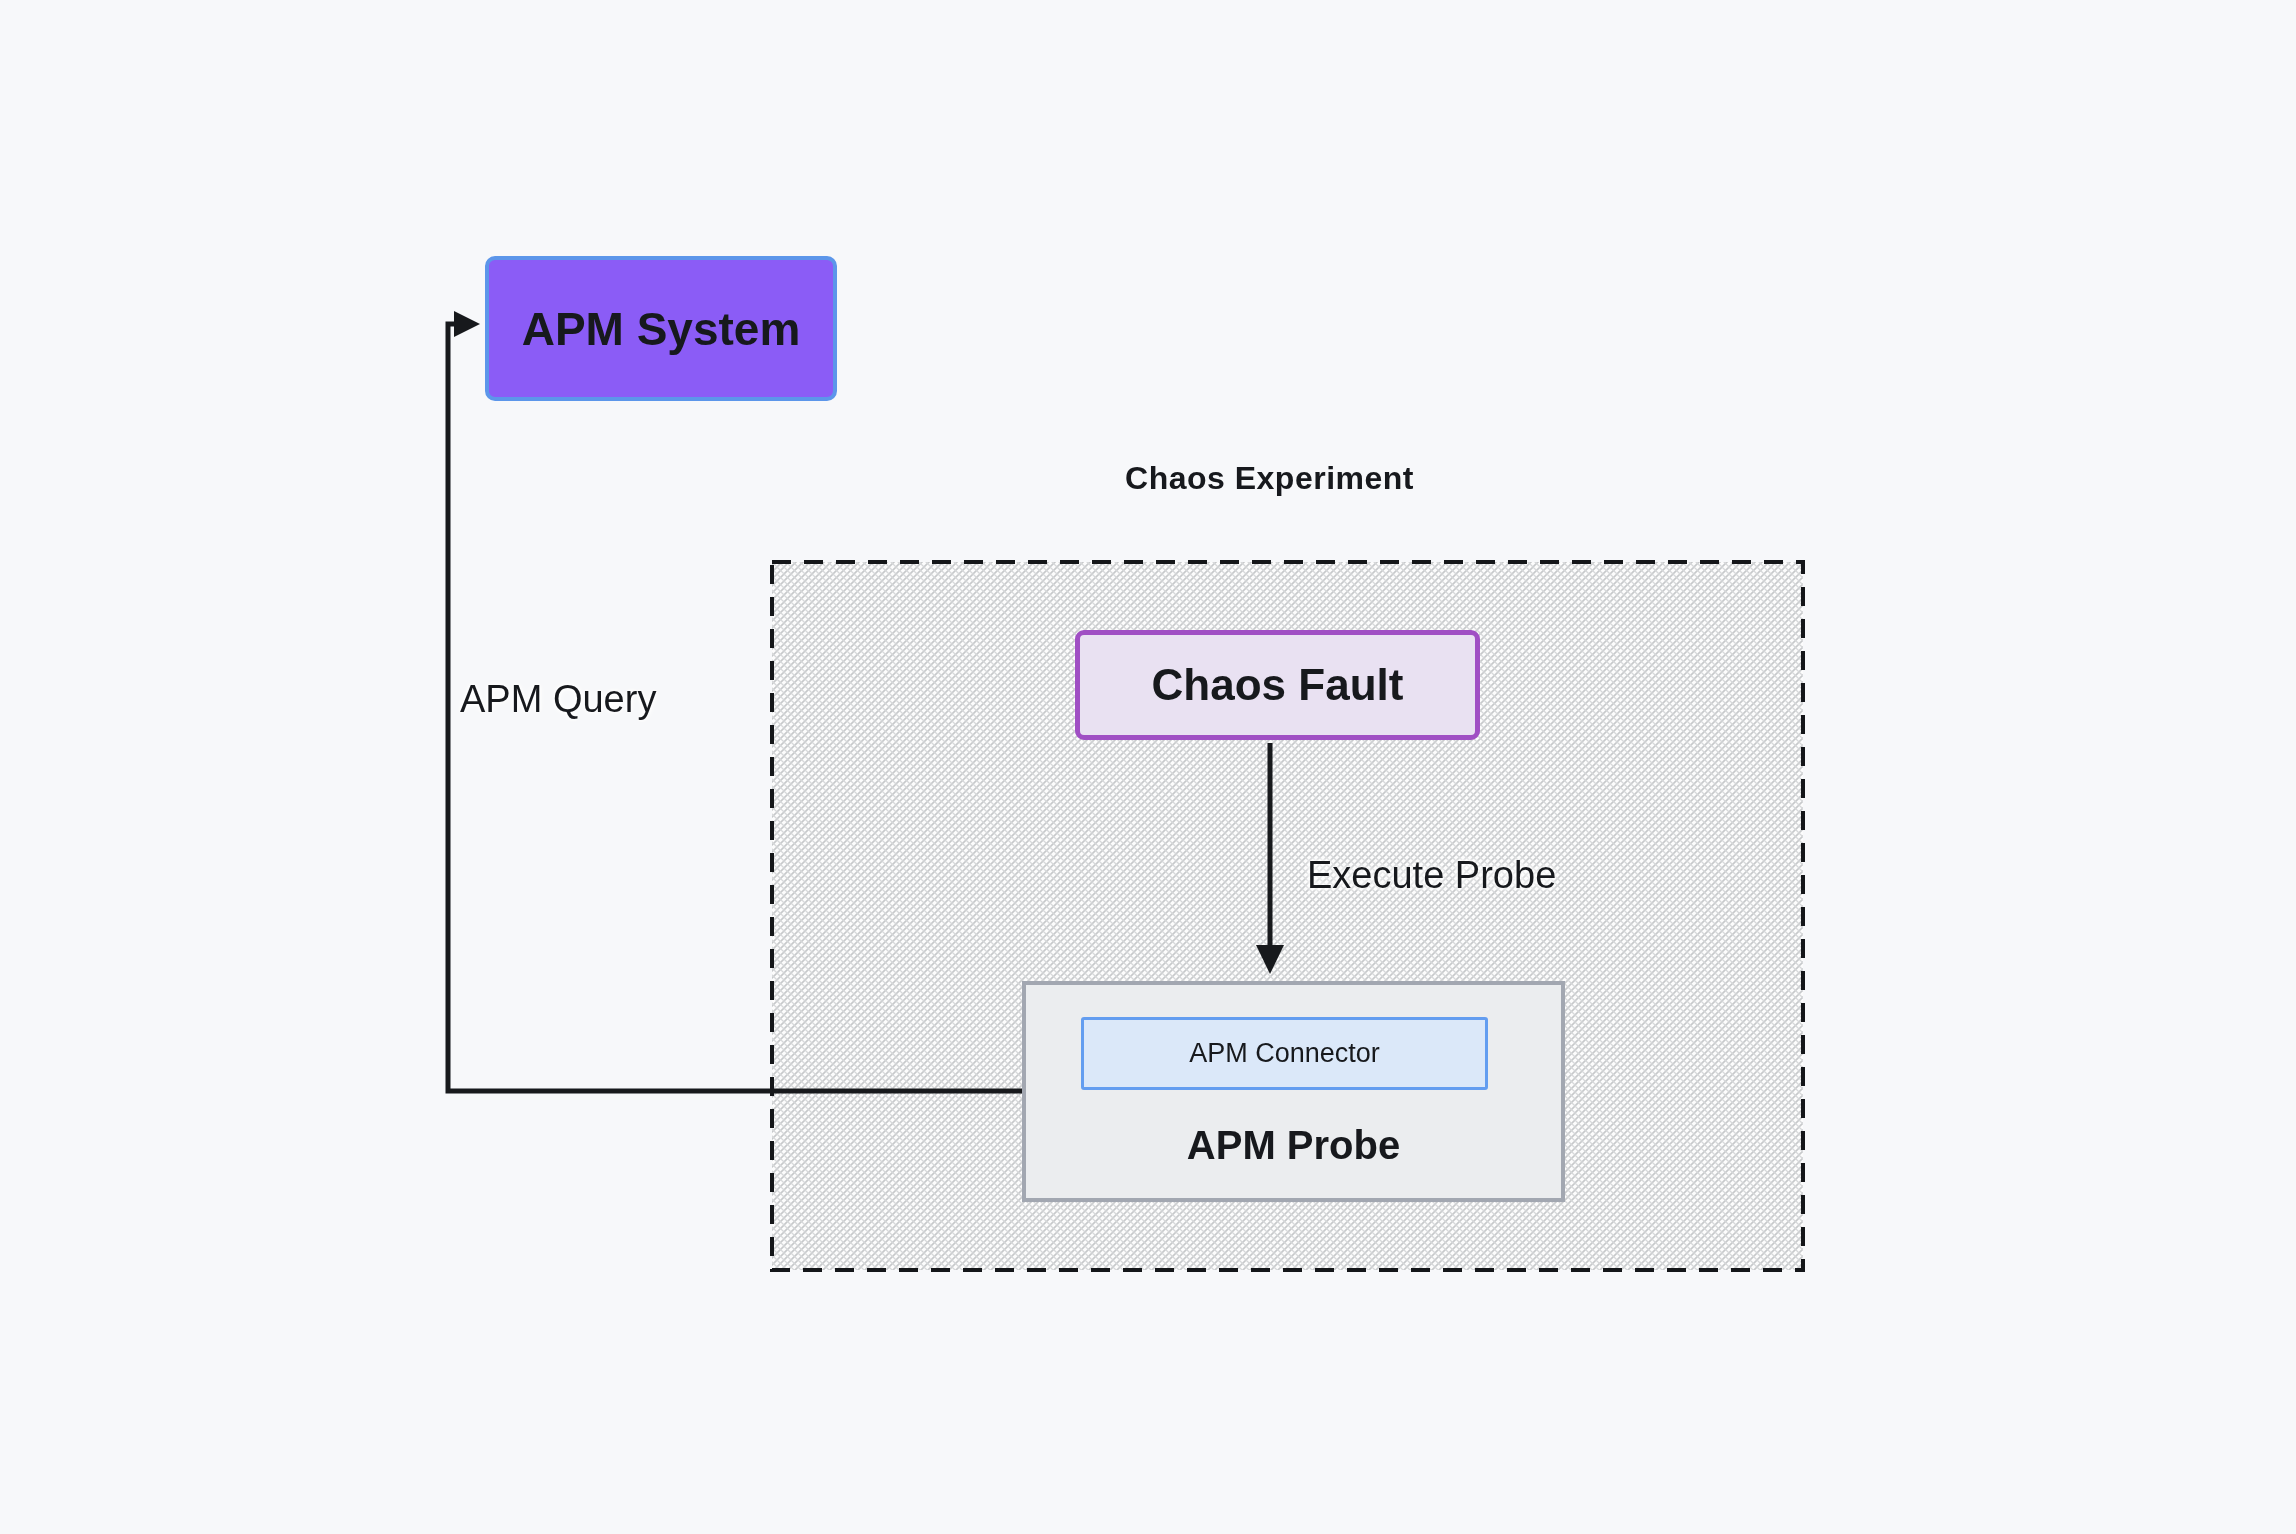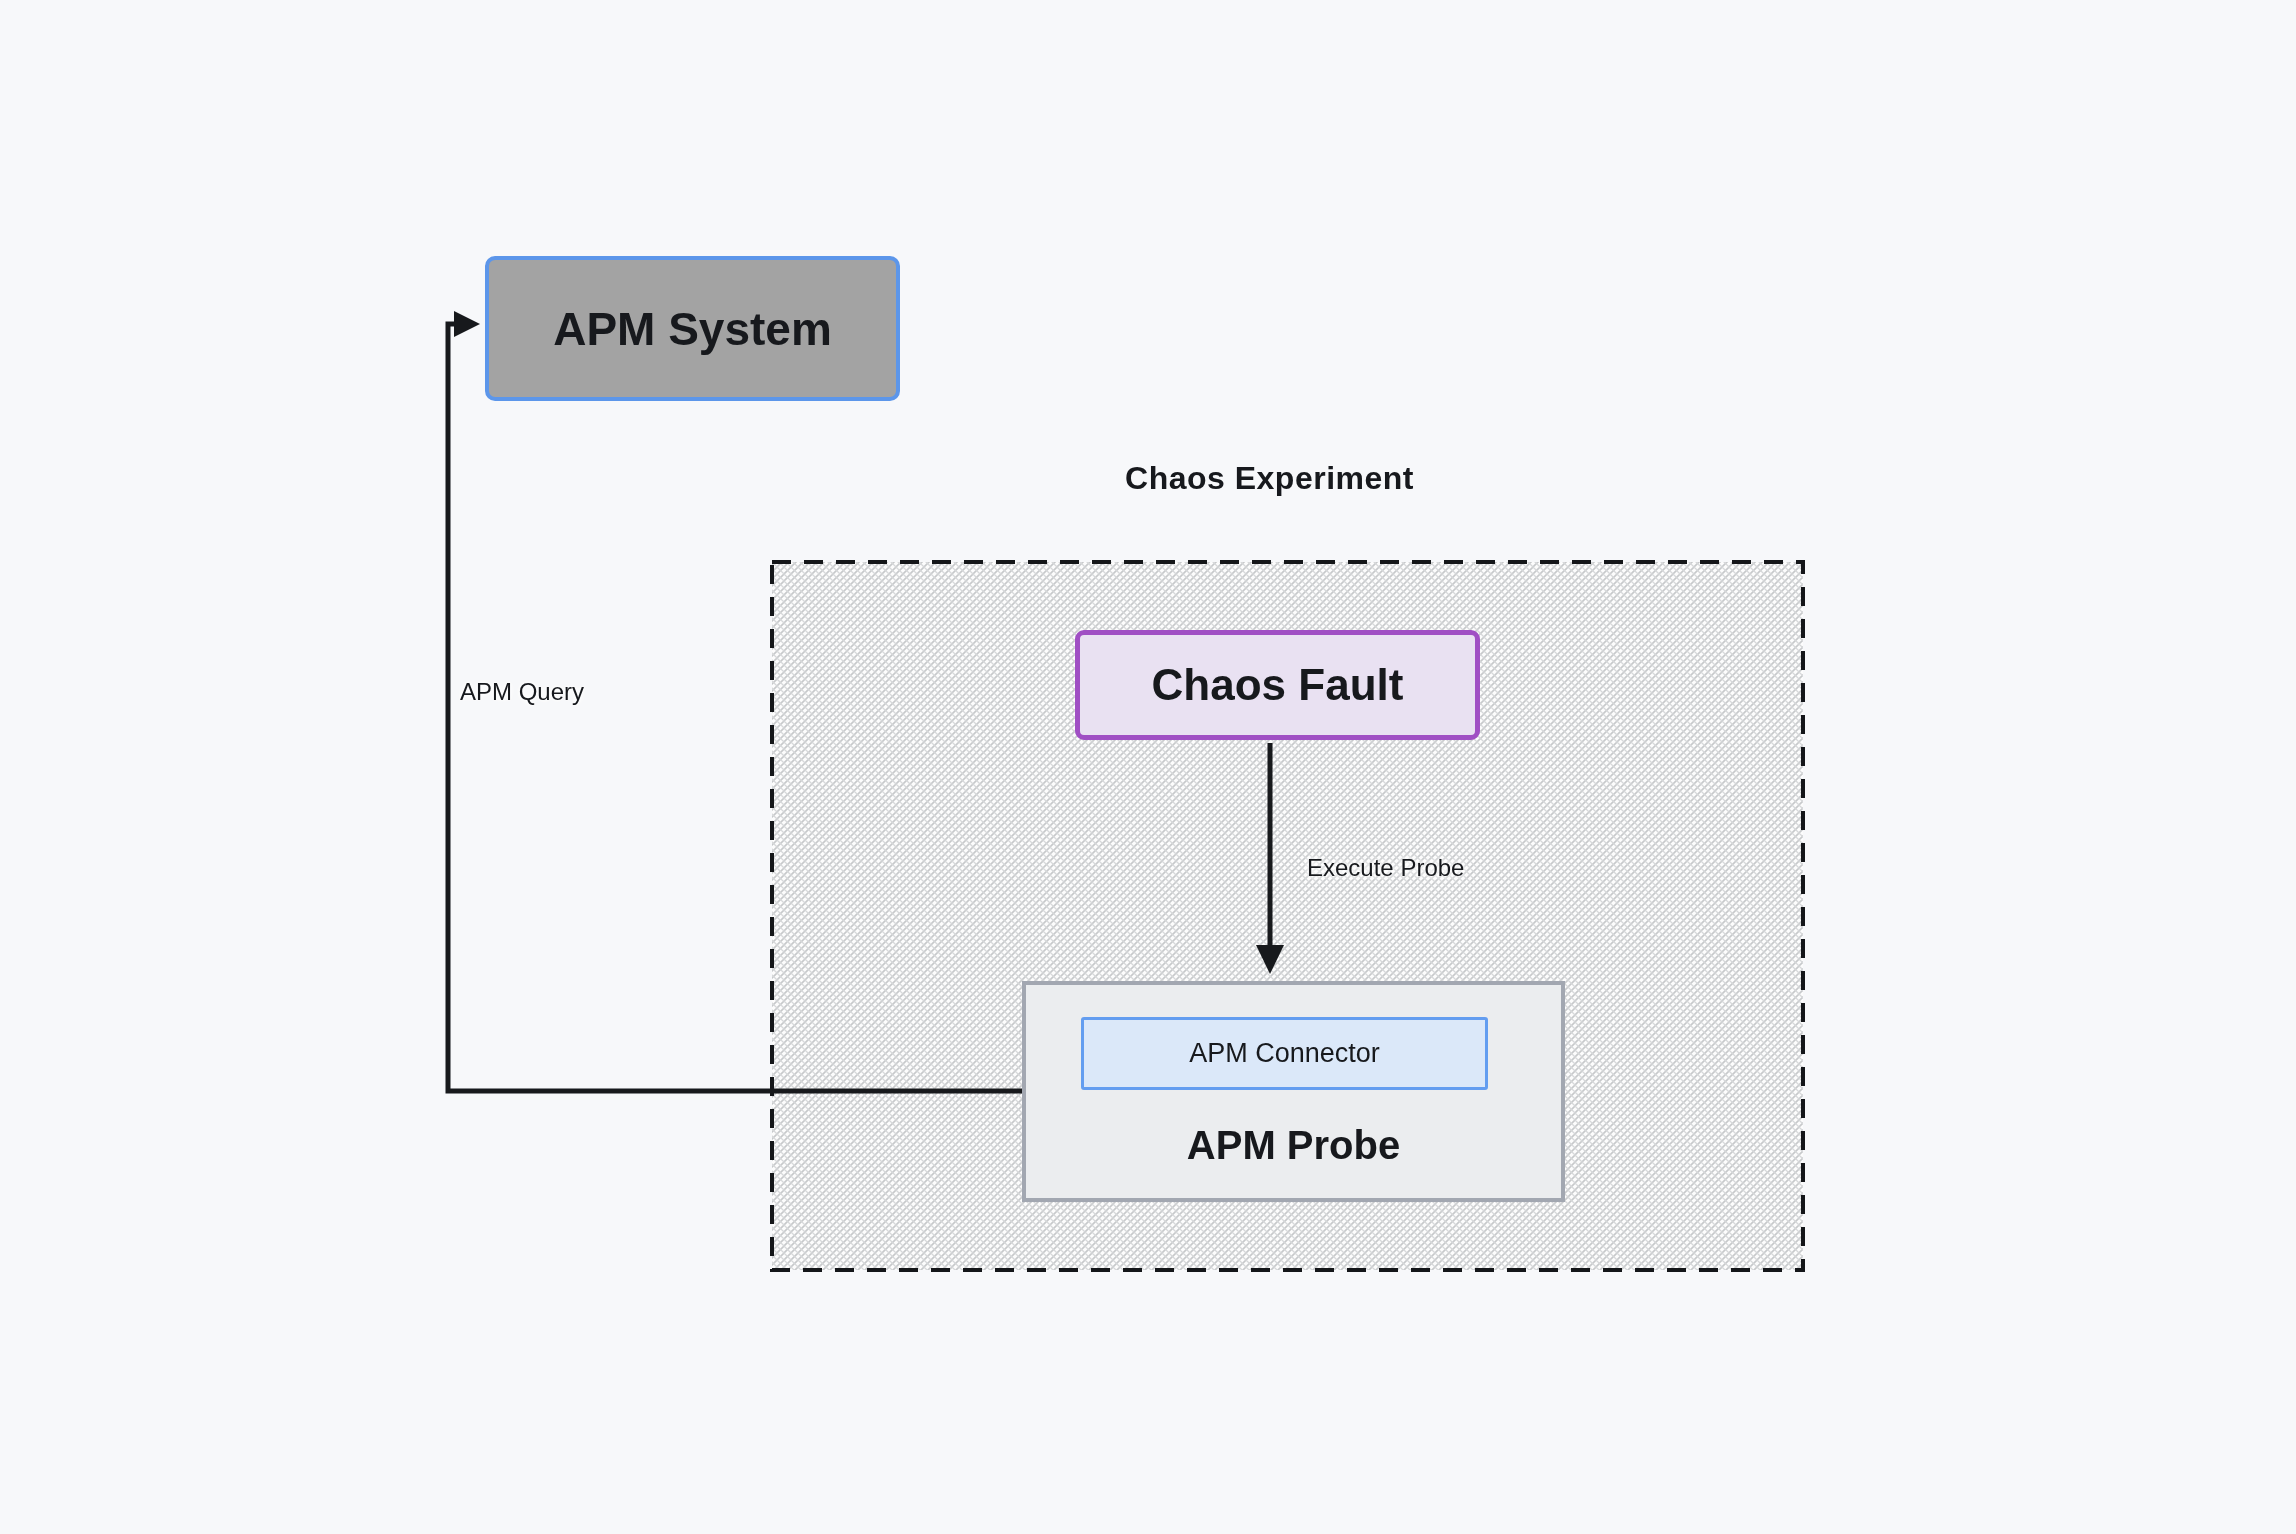--- a/index.html
+++ b/index.html
@@ -26,22 +26,22 @@
     display: flex;
     align-items: center;
     justify-content: center;
     box-sizing: border-box;
   }
   .node-label {
     white-space: nowrap;
   }
   #apm-system {
     left: 485px; top: 256px;
-    width: 415px; height: 145px;
-    background: #a3a3a3;
+    width: 352px; height: 145px;
+    background: #8b5cf6;
     border: 4px solid #5c96ea;
     border-radius: 10px;
     font-size: 46px;
     font-weight: 600;
   }
   #chaos-title {
     position: absolute;
     left: 752px; top: 460px;
     width: 1035px;
     text-align: center;
@@ -82,21 +82,21 @@
     position: absolute;
     left: 0; top: 138px;
     width: 100%;
     text-align: center;
     font-size: 40px;
     font-weight: 600;
   }
   .edge-label {
     position: absolute;
     white-space: nowrap;
-    font-size: 24px;
+    font-size: 38px;
     font-weight: 500;
     text-shadow: 0 0 5px #ffffff, 0 0 5px #ffffff, 0 0 8px #ffffff;
     text-align: center;
   }
   #execute-probe-label {
     left: 1307px; top: 854px;
   }
   #apm-query-label {
     left: 460px; top: 678px;
   }

